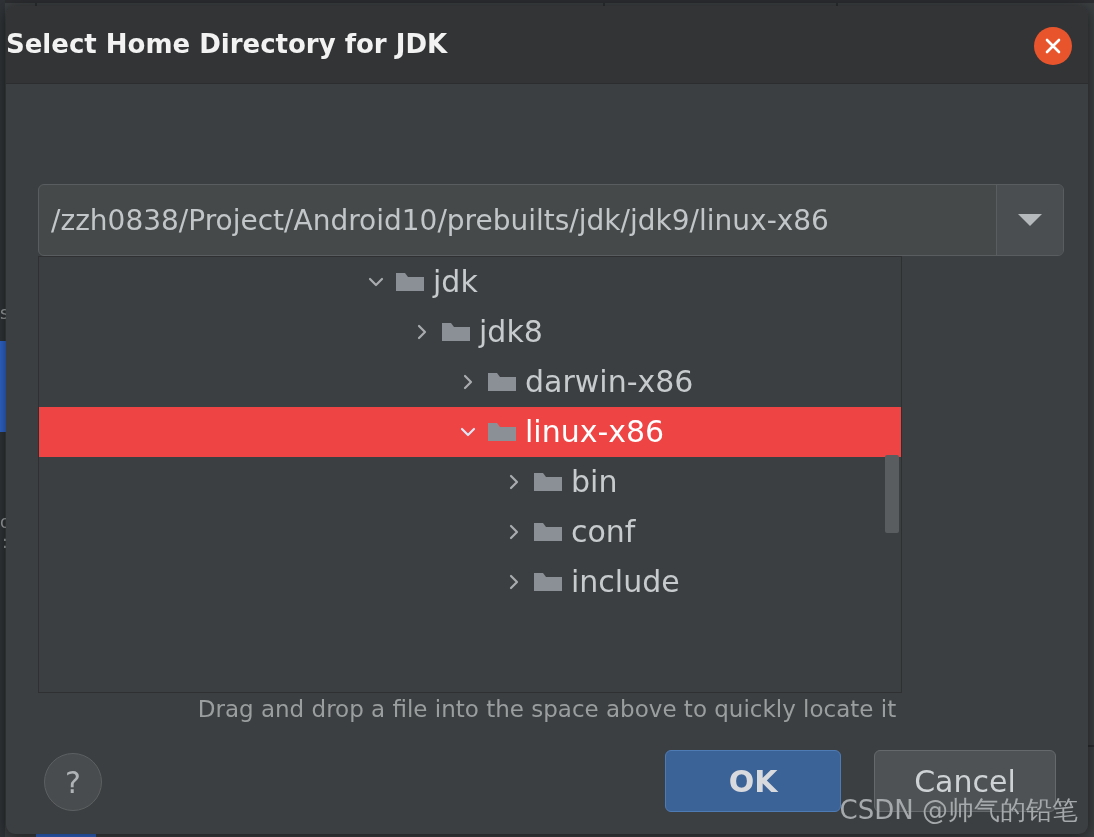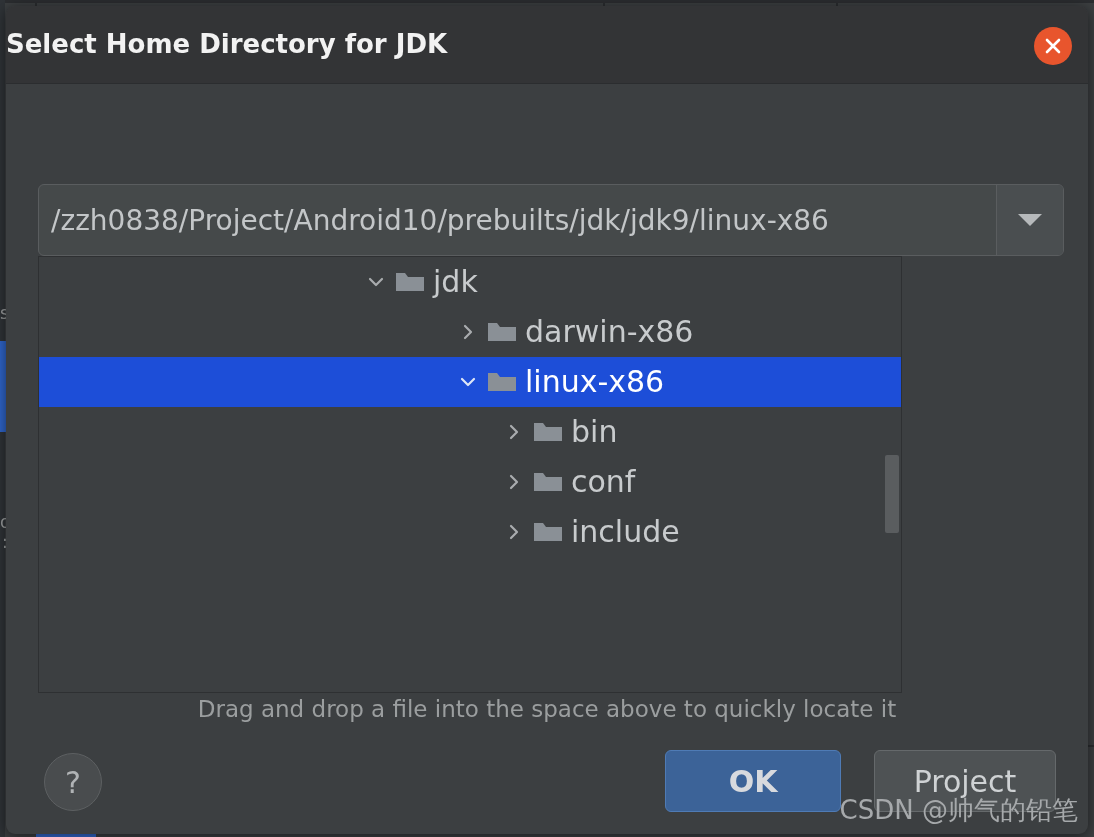--- a/index.html
+++ b/index.html
@@ -197,21 +197,21 @@
     overflow: hidden;
   }
   #tree-list { position: relative; }
   .tree-row {
     height: 50px;
     display: flex;
     align-items: center;
     cursor: pointer;
     white-space: nowrap;
   }
-  .tree-row.selected { background: #1d4ed8; }
+  .tree-row.selected { background: #ef4444; }
   .tree-arrow {
     width: 34px;
     flex: 0 0 34px;
     display: flex;
     align-items: center;
     justify-content: center;
   }
   .tree-arrow svg { display: block; }
   .folder-icon {
     flex: 0 0 34px;
@@ -419,20 +419,34 @@
             </svg>
           </div>
           <div class="folder-icon">
             <svg width="30" height="26" viewBox="0 0 30 26">
               <path d="M1 4 L10 4 L13 8 L29 8 L29 22 L1 22 Z" fill="#8a9096"></path>
             </svg>
           </div>
           <span class="tree-label">jdk</span>
         </div>
         <div class="tree-row">
+          <div style="flex: 0 0 366px;"></div>
+          <div class="tree-arrow">
+            <svg width="22" height="22" viewBox="0 0 22 22">
+              <path d="M8 5 L14 11 L8 17" stroke="#a9acae" stroke-width="2.2" fill="none" stroke-linecap="round" stroke-linejoin="round"></path>
+            </svg>
+          </div>
+          <div class="folder-icon">
+            <svg width="30" height="26" viewBox="0 0 30 26">
+              <path d="M1 4 L10 4 L13 8 L29 8 L29 22 L1 22 Z" fill="#8a9096"></path>
+            </svg>
+          </div>
+          <span class="tree-label">jdk8</span>
+        </div>
+        <div class="tree-row">
           <div style="flex: 0 0 412px;"></div>
           <div class="tree-arrow">
             <svg width="22" height="22" viewBox="0 0 22 22">
               <path d="M8 5 L14 11 L8 17" stroke="#a9acae" stroke-width="2.2" fill="none" stroke-linecap="round" stroke-linejoin="round"></path>
             </svg>
           </div>
           <div class="folder-icon">
             <svg width="30" height="26" viewBox="0 0 30 26">
               <path d="M1 4 L10 4 L13 8 L29 8 L29 22 L1 22 Z" fill="#8a9096"></path>
             </svg>
@@ -496,16 +510,16 @@
           <span class="tree-label">include</span>
         </div>
       </div>
     <div id="tree-scrollbar"></div>
   </div>
 
   <div id="hint-text">Drag and drop a file into the space above to quickly locate it</div>
 
   <div id="help-button">?</div>
   <div id="ok-button">OK</div>
-  <div id="cancel-button">Project</div>
+  <div id="cancel-button">Cancel</div>
 
   <div id="watermark">CSDN @帅气的铅笔</div>
 </div>
 
 </body></html>

